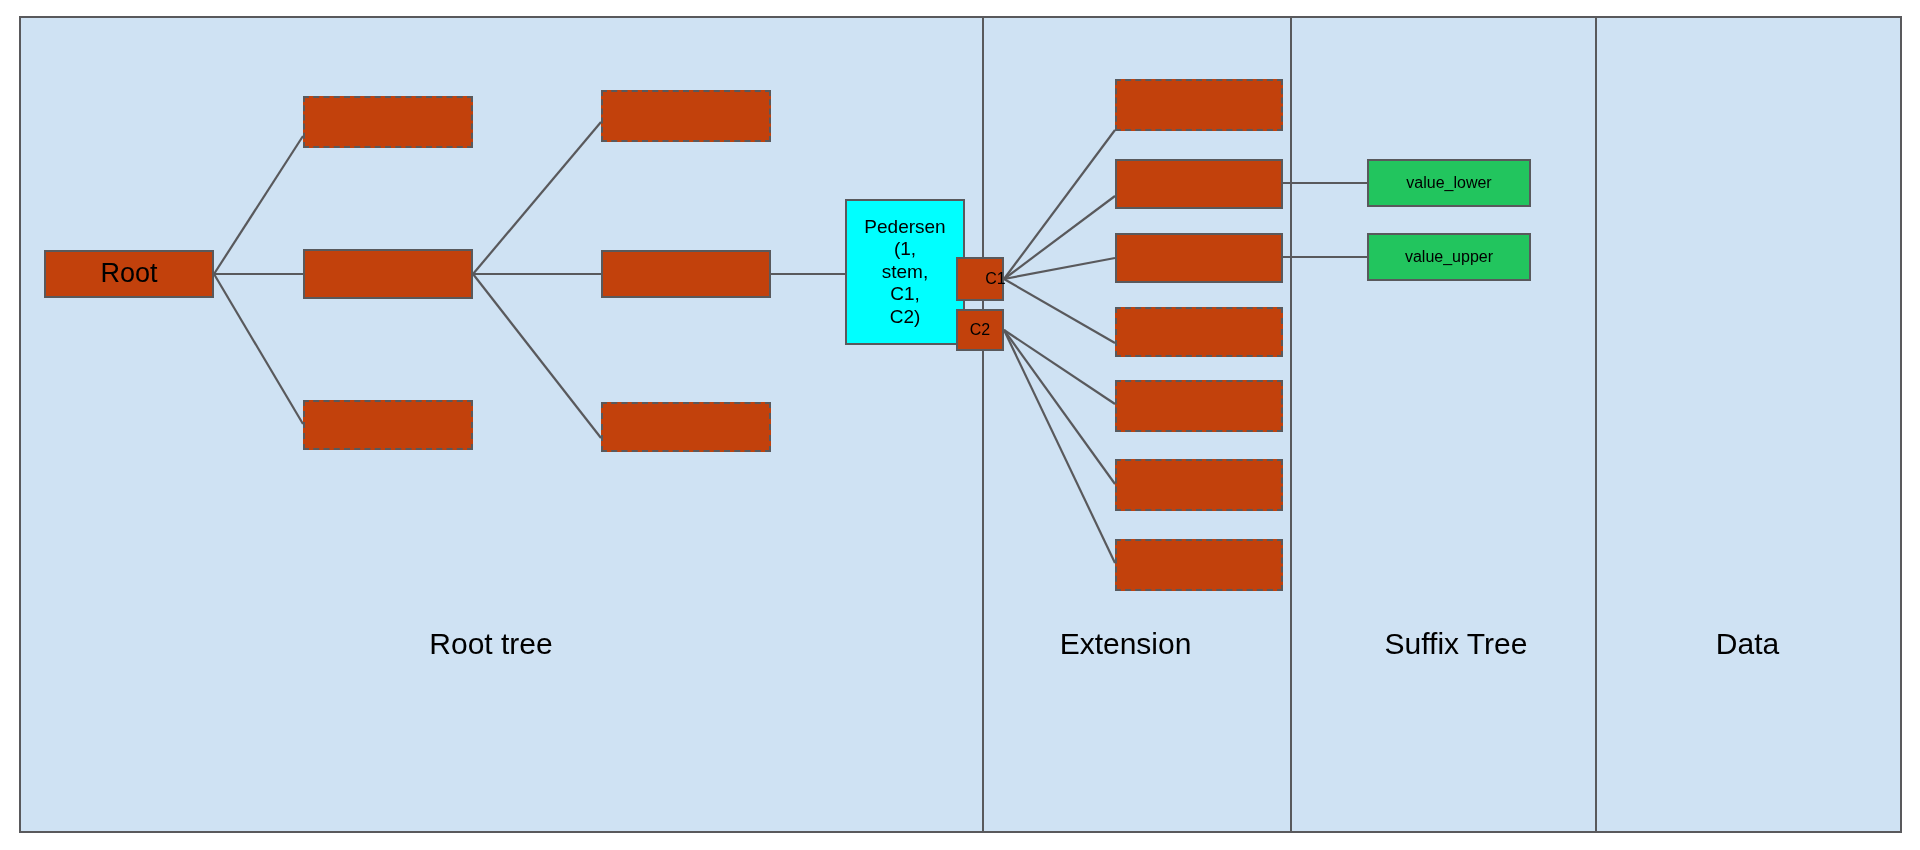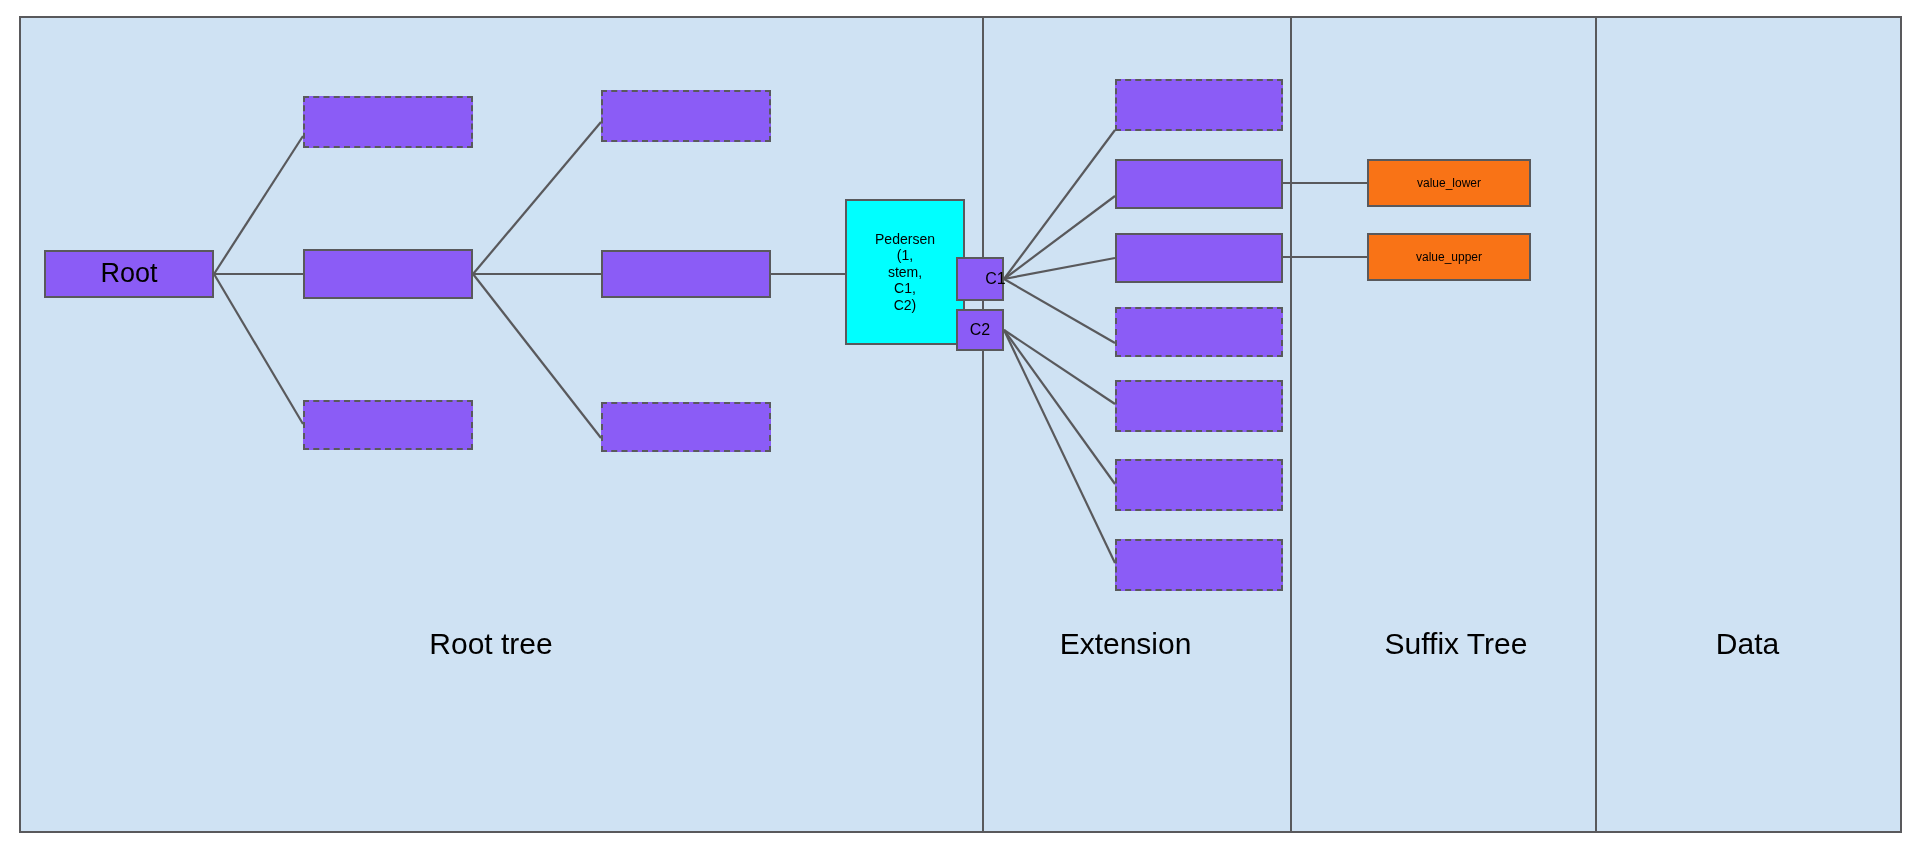--- a/index.html
+++ b/index.html
@@ -49,49 +49,49 @@
     top: 0;
     width: 1920px;
     height: 850px;
     pointer-events: none;
   }
 
   
   .node {
     position: absolute;
     box-sizing: border-box;
-    background: #8b5cf6;
+    background: #c2410c;
     border: 2px solid #59595c;
     display: flex;
     align-items: center;
     justify-content: center;
     text-align: center;
     color: #000000;
     line-height: 1.18;
   }
   .node.dashed {
     border-style: dashed;
     border-width: 2px;
   }
   .node.root {
     font-size: 27px;
   }
   .node.pedersen {
     background: #00ffff;
-    font-size: 14px;
+    font-size: 19px;
     flex-direction: column;
     z-index: 3;
   }
   .node.commit {
     font-size: 16px;
     z-index: 4;
   }
   .node.data-green {
-    background: #f97316;
-    font-size: 12px;
+    background: #22c55e;
+    font-size: 16px;
   }
 
   .pedersen-line { display: block; }
 
   
   .section-label {
     position: absolute;
     text-align: center;
     font-size: 30px;
     color: #000000;

